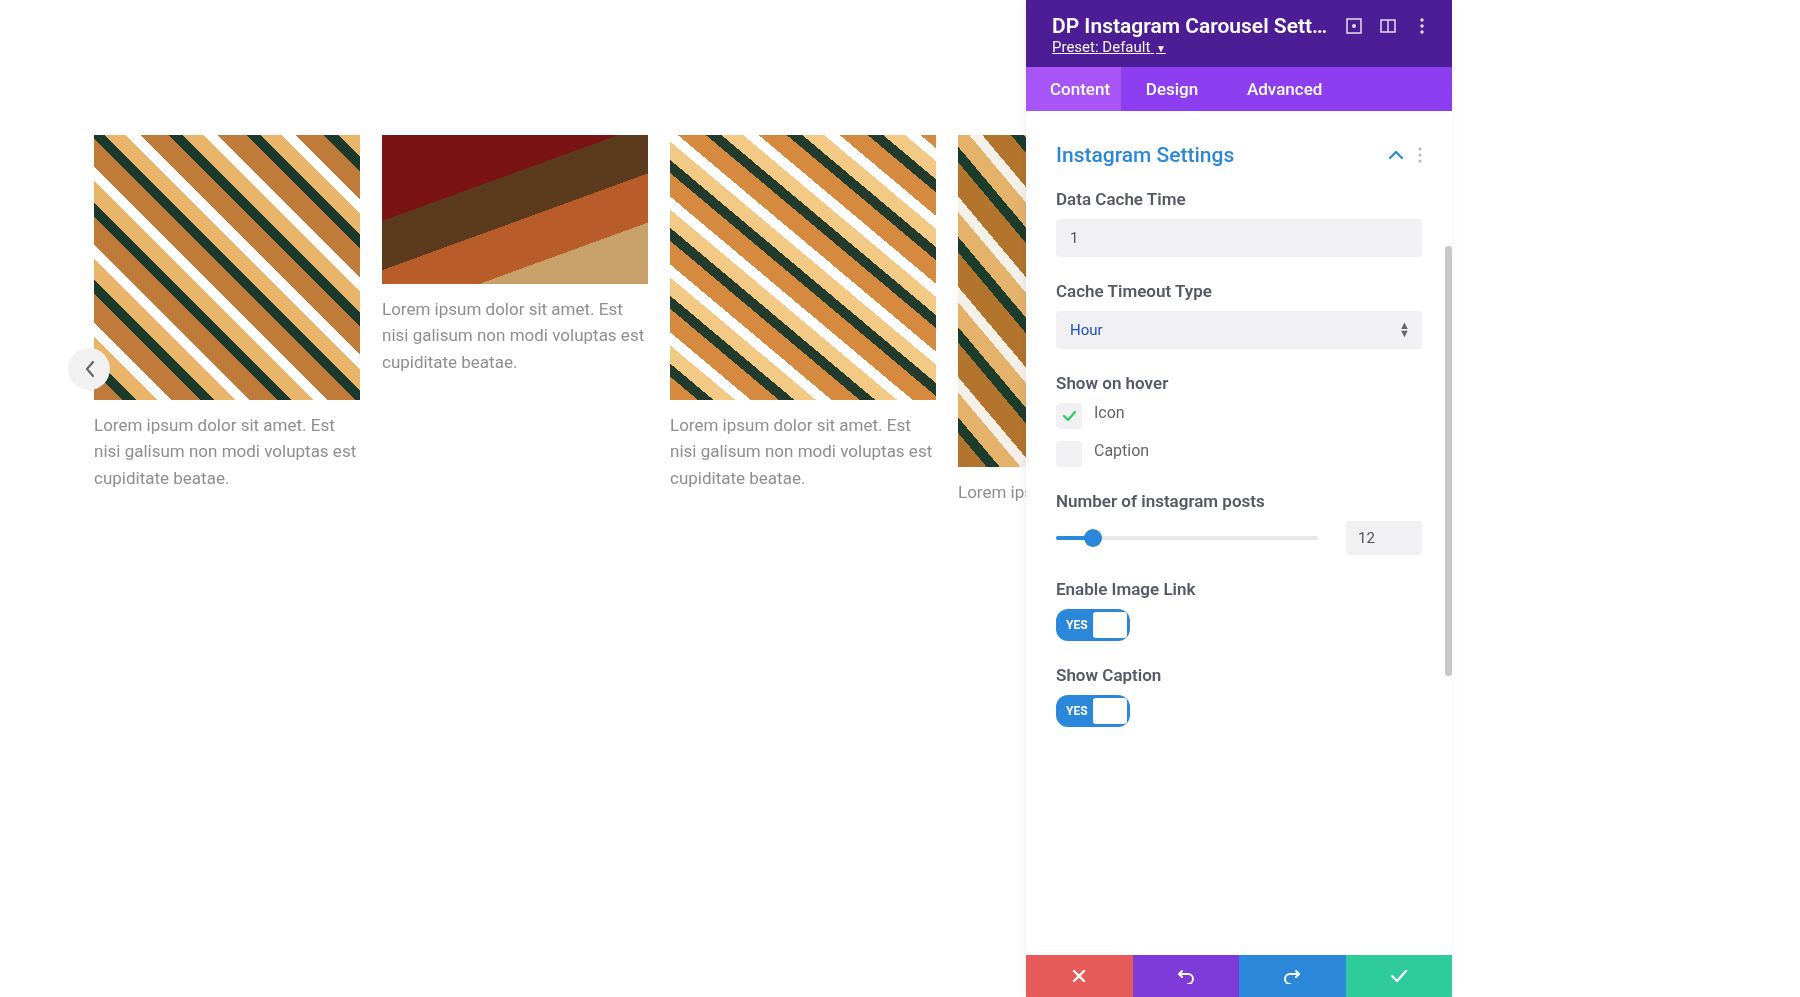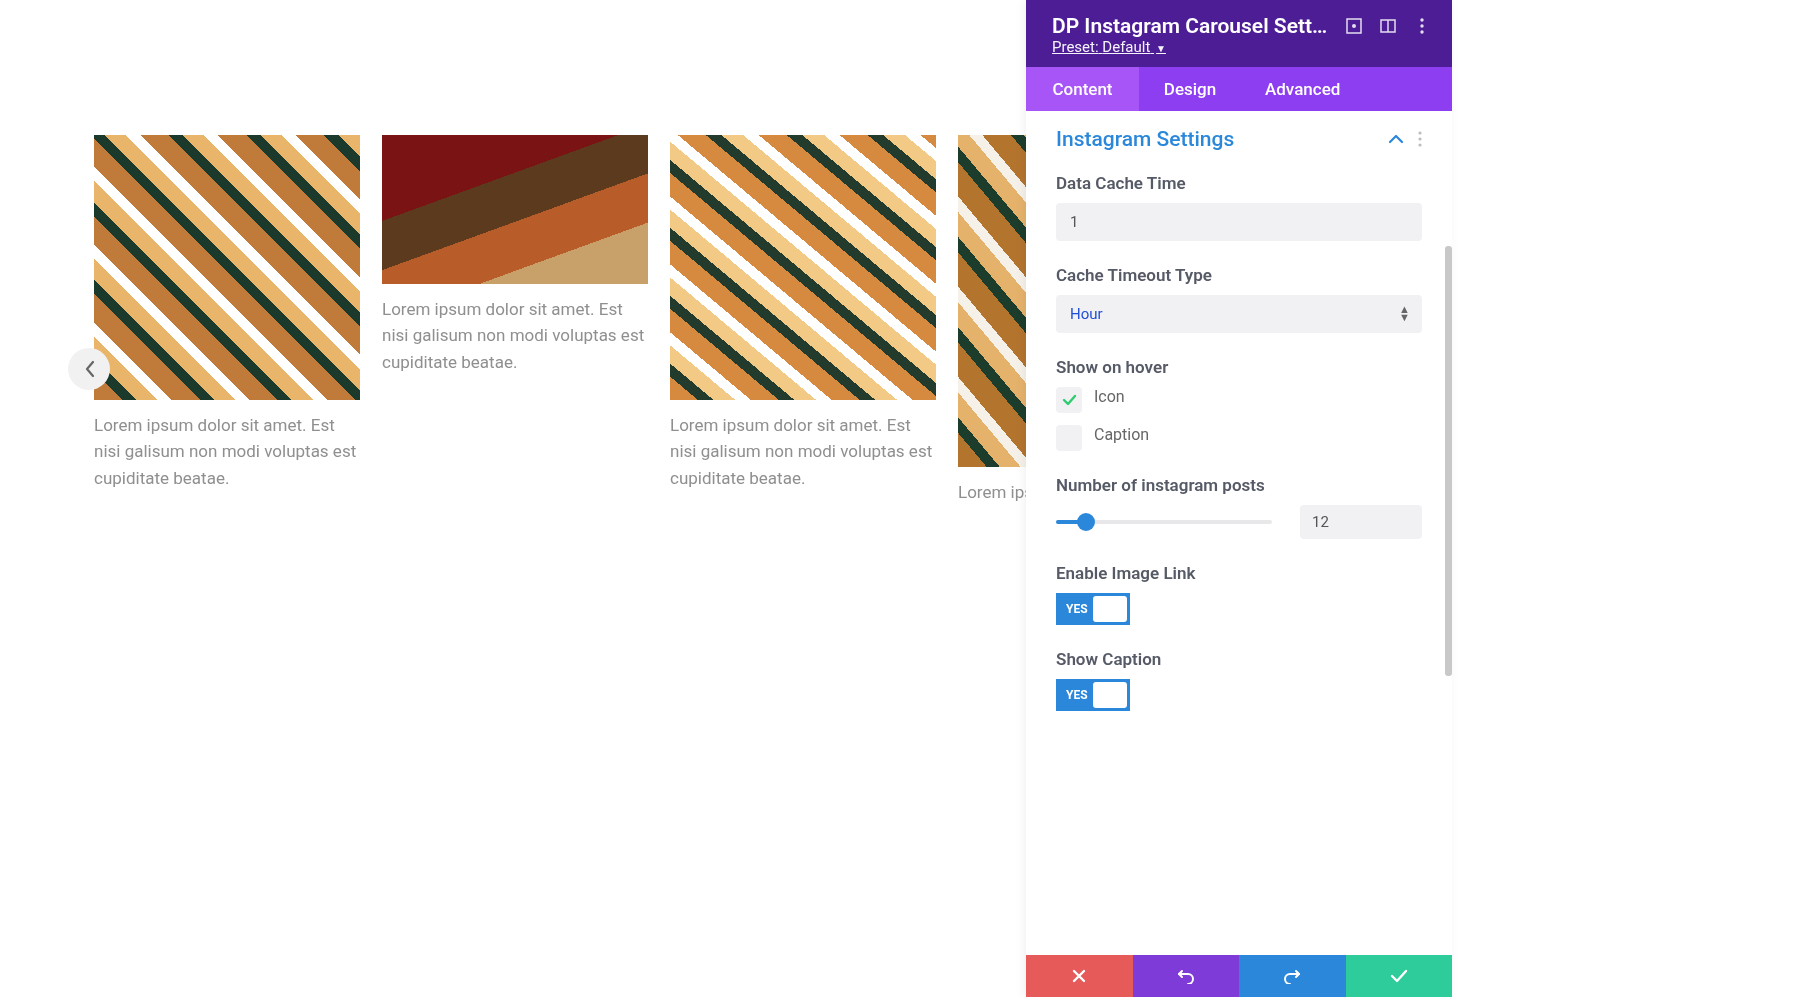--- a/index.html
+++ b/index.html
@@ -138,28 +138,28 @@
       color: #fff;
       font-size: 17px;
       font-weight: 500;
       padding: 12px 24px;
       cursor: pointer;
       text-align: center;
     }
     .tab.active {
       background: #a855f7;
     }
-    .tab:nth-child(1){ width:113px; }
+    .tab:nth-child(1){ width:95px; }
     .tab:nth-child(2){ width:102px; }
     .tab:nth-child(3){ width:123px; }
     
     .panel-body {
       flex: 1;
       overflow-y: auto;
-      padding: 16px 30px 30px 30px;
+      padding: 32px 30px 30px 30px;
       position: relative;
     }
     
     .section-header {
       display: flex;
       align-items: center;
       margin-bottom: 22px;
     }
     .section-title {
       color: #2b87da;
@@ -270,34 +270,34 @@
       left: 14%;
       top: 50%;
       transform: translate(-50%, -50%);
       width: 18px;
       height: 18px;
       background: #2b87da;
       border-radius: 50%;
       cursor: pointer;
     }
     .slider-value {
-      width: 122px;
+      width: 76px;
       background: #f1f1f3;
       border: none;
       border-radius: 4px;
       padding: 8px 12px;
       font-size: 15px;
       color: #555;
     }
     
     .toggle {
       width: 74px;
       height: 32px;
       background: #2b87da;
-      border-radius: 0;
+      border-radius: 12px;
       position: relative;
       display: flex;
       align-items: center;
       cursor: pointer;
     }
     .toggle-label {
       color: #fff;
       font-size: 12px;
       font-weight: 700;
       padding-left: 10px;

